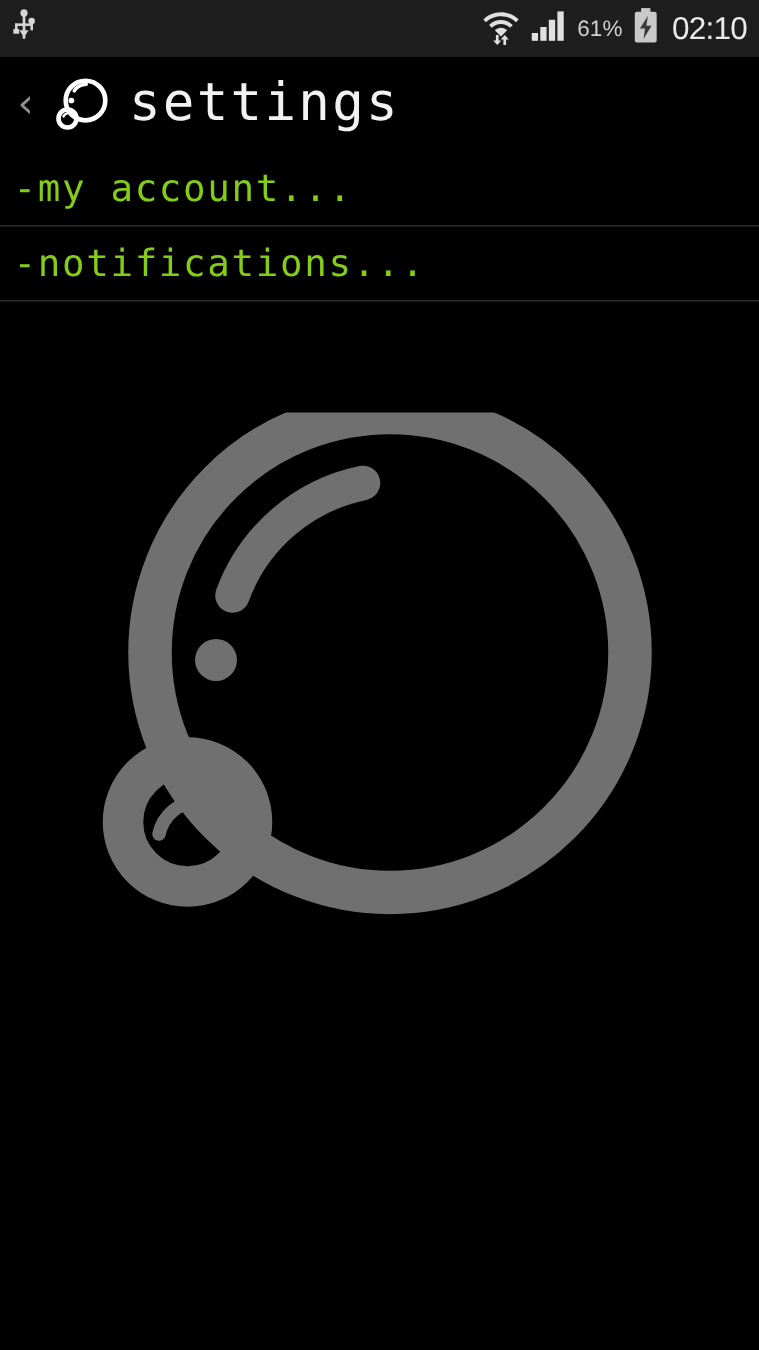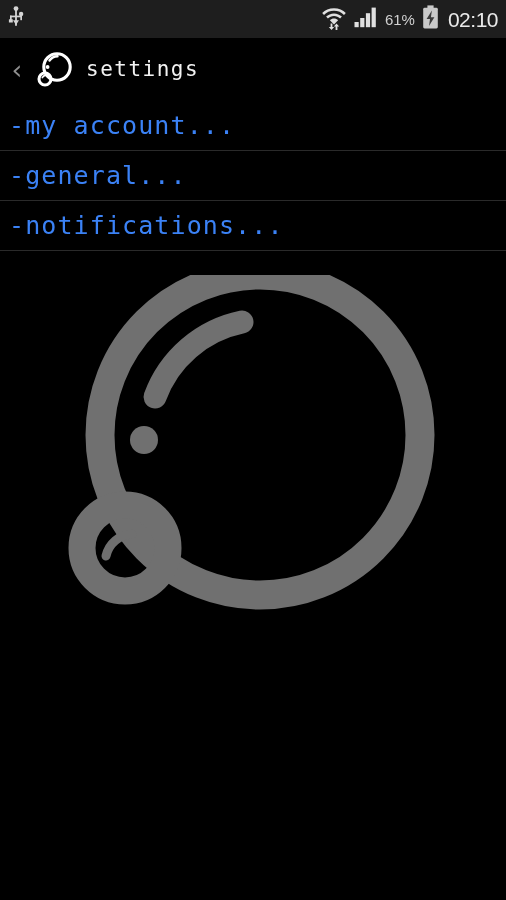--- a/index.html
+++ b/index.html
@@ -83,21 +83,21 @@
     user-select: none;
   }
   #title-logo {
     width: 44px;
     height: 44px;
     margin-left: 2px;
     flex: 0 0 auto;
   }
   #app-title {
     color: #f2f2f2;
-    font-size: 21px;
+    font-size: 35px;
     letter-spacing: 1.5px;
     margin-left: 10px;
     line-height: 1;
   }
 
   
   #watermark {
     position: absolute;
     left: 60px;
     top: 275px;
@@ -117,21 +117,21 @@
     position: relative;
     height: 50px;
     box-sizing: border-box;
     display: flex;
     align-items: center;
     padding-left: 9px;
     border-bottom: 1px solid #2a2a2a;
     cursor: pointer;
   }
   .row-label {
-    color: #3b82f6;
+    color: #84cc16;
     font-size: 25px;
     letter-spacing: 1.1px;
     line-height: 1;
     white-space: pre;
   }
 </style>
 </head>
 <body>
 
 <div id="screen">
@@ -225,20 +225,17 @@
 
       <circle cx="84" cy="165" r="14" fill="#707070"></circle>
     </svg>
   </div>
 
   <div id="settings-list">
     <div class="list-row">
       <span class="row-label">-my account...</span>
     </div>
     <div class="list-row">
-      <span class="row-label">-general...</span>
-    </div>
-    <div class="list-row">
       <span class="row-label">-notifications...</span>
     </div>
   </div>
 
 </div>
 
 </body></html>

